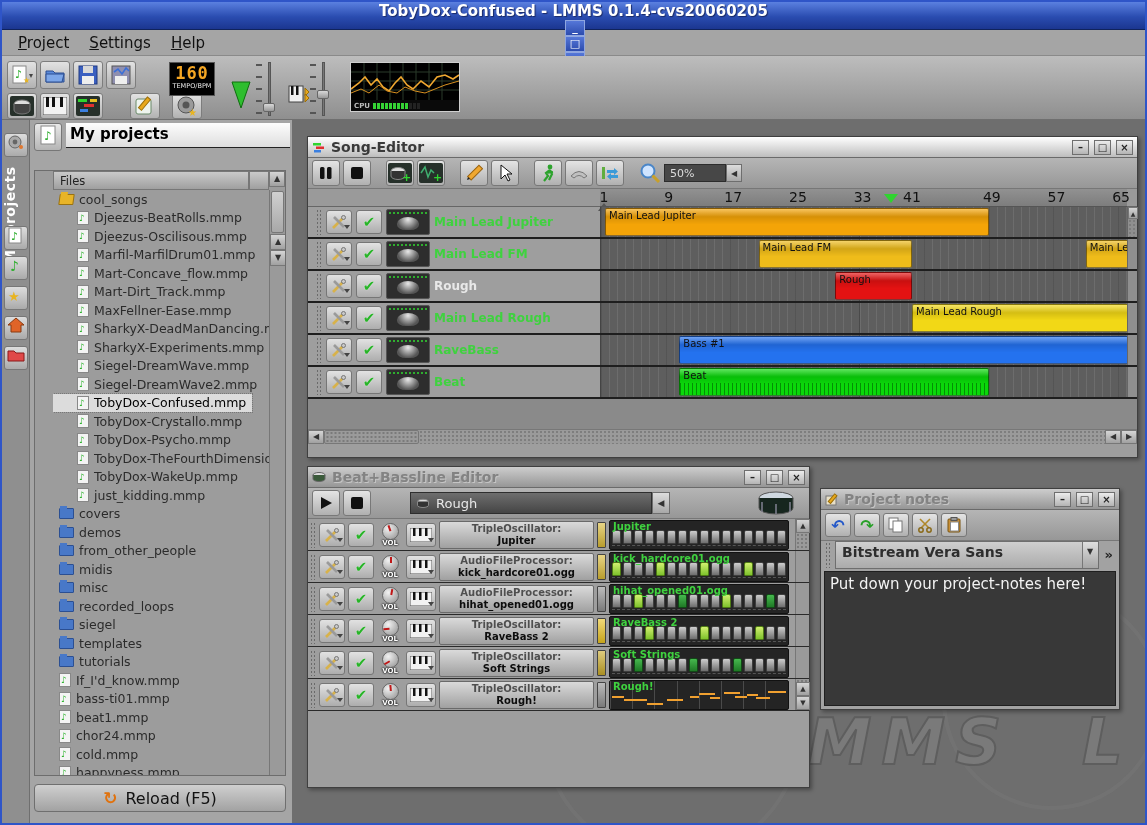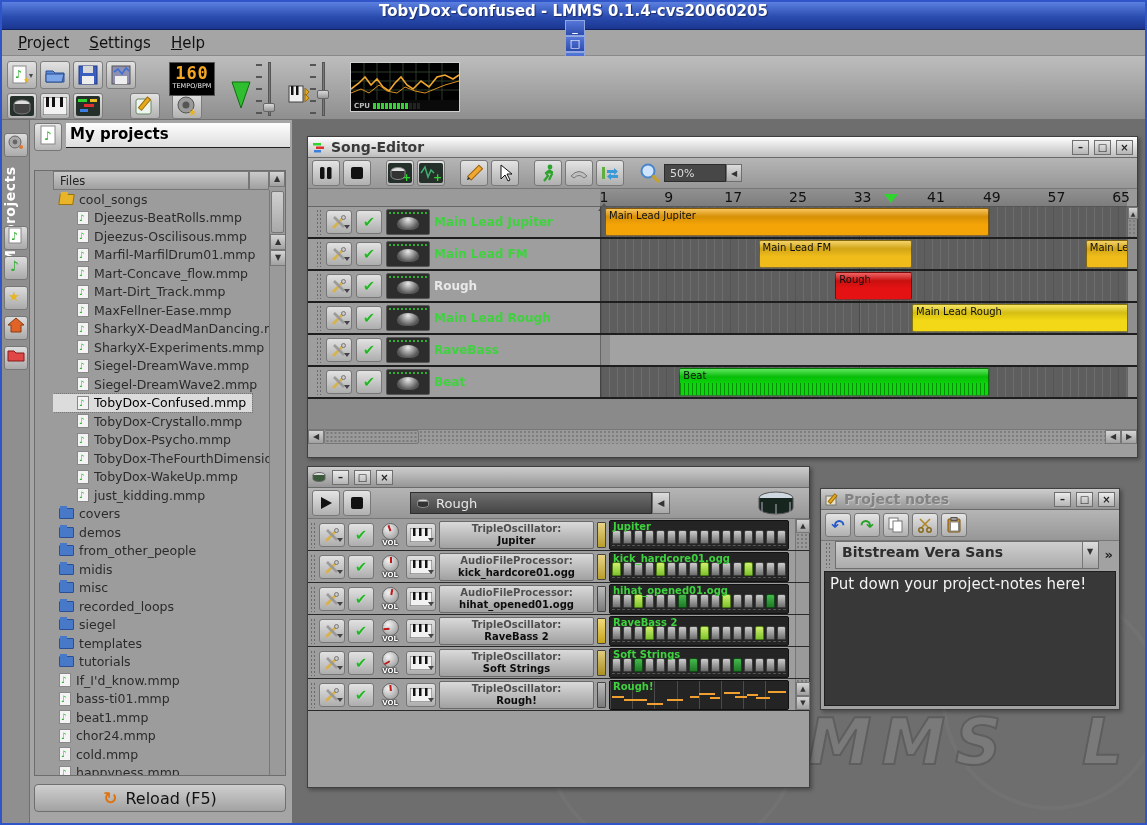--- a/index.html
+++ b/index.html
@@ -551,21 +551,21 @@
           </div>
         </div>
         <div class="se-timeline">
           <div class="se-tl-blank"></div>
           <div class="se-tl-strip" id="se-tl">
               <div class="tl-num" style="left: 4px;">1</div>
               <div class="tl-num" style="left: 68.64px;">9</div>
               <div class="tl-num" style="left: 133.28px;">17</div>
               <div class="tl-num" style="left: 197.92px;">25</div>
               <div class="tl-num" style="left: 262.56px;">33</div>
-              <div class="tl-num" style="left: 336px;">41</div>
+              <div class="tl-num" style="left: 312px;">41</div>
               <div class="tl-num" style="left: 391.84px;">49</div>
               <div class="tl-num" style="left: 456.48px;">57</div>
               <div class="tl-num" style="left: 521.12px;">65</div>
               <div class="tl-start" style="left: 4px;"></div>
               <div class="tl-marker" style="left: 290.84px;"></div>
             </div>
           <div style="flex:1;background:#9a9a9a;border-bottom:1px solid #666"></div>
         </div>
         <div class="se-rows" id="se-rows">
             <div class="se-row">
@@ -670,20 +670,23 @@
                     <circle cx="12.5" cy="3.5" r="2" fill="#c8c8c8" stroke="#777"></circle>
                   </svg>
                   <div class="dd"></div>
                 </div>
                 <div class="mini-btn">
                   <span class="chk">✔</span>
                 </div>
                 <div class="inst-ico"></div>
                 <div class="se-name" style="color: rgb(63, 210, 63);">RaveBass</div>
               </div>
+              <div class="se-pat">
+                <div class="seg" style="left: 78.336px; width: 458.944px; background: linear-gradient(rgba(255, 255, 255, 0.35), rgba(0, 0, 0, 0.12) 30%, rgba(0, 0, 0, 0) 60%), rgb(36, 114, 239);"><span>Bass #1</span></div>
+              </div>
               <div class="se-vscr scr-dots"></div>
             </div>
             <div class="se-row">
               <div class="se-ctl">
                 <div class="grip"></div>
                 <div class="mini-btn">
                   <svg width="16" height="16">
                     <line x1="2" y1="14" x2="13" y2="3" stroke="#d8b24a" stroke-width="2.6"></line>
                     <line x1="3" y1="3" x2="13" y2="13" stroke="#9a9a9a" stroke-width="2.6"></line>
                     <circle cx="12.5" cy="3.5" r="2" fill="#c8c8c8" stroke="#777"></circle>
@@ -712,20 +715,21 @@
         </div>
         <div class="wfoot"></div>
       </div>
 
       <div class="window" style="left:15px;top:346px;width:503px;height:322px">
         <div class="wtitle inact">
           <svg width="15" height="12">
               <ellipse cx="7" cy="4" rx="6" ry="2.5" fill="#ddd" stroke="#666"></ellipse>
               <path d="M1 4 v4 a6 2.5 0 0 0 12 0 v-4" fill="#3a5a3a" stroke="#666"></path>
             </svg>
+          <div class="wt">Beat+Bassline Editor</div>
           <div class="wbtn">–</div>
           <div class="wbtn">□</div>
           <div class="wbtn">×</div>
         </div>
         <div class="wtools">
           <div class="sbt">
               <svg width="13" height="14">
                 <path d="M1 1 L12 7 L1 13 Z" fill="#111"></path>
               </svg>
             </div>

